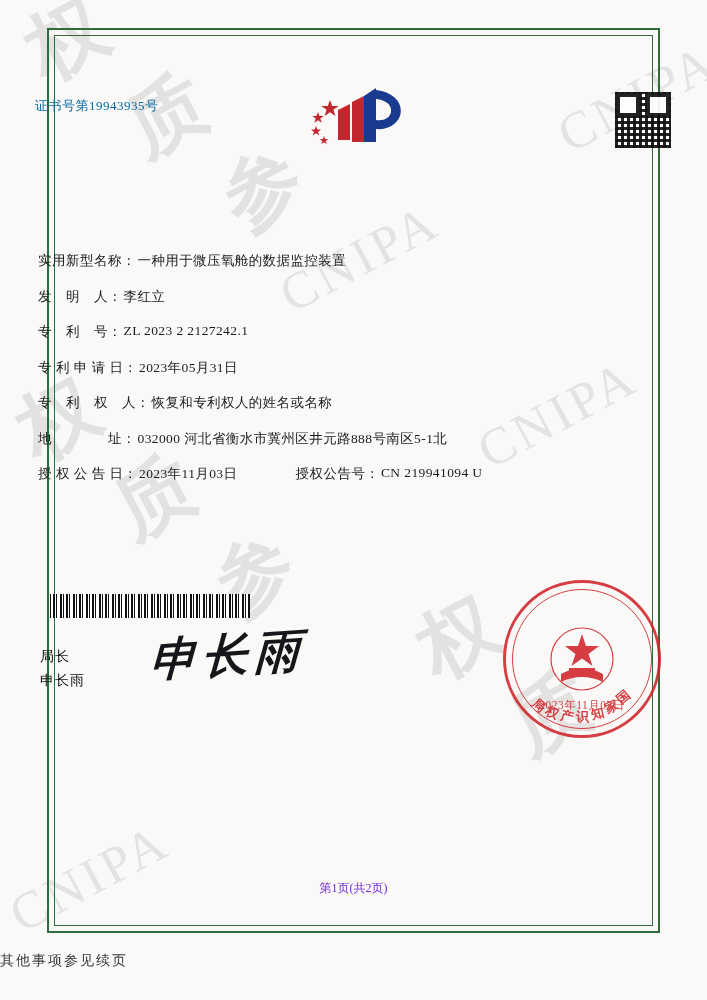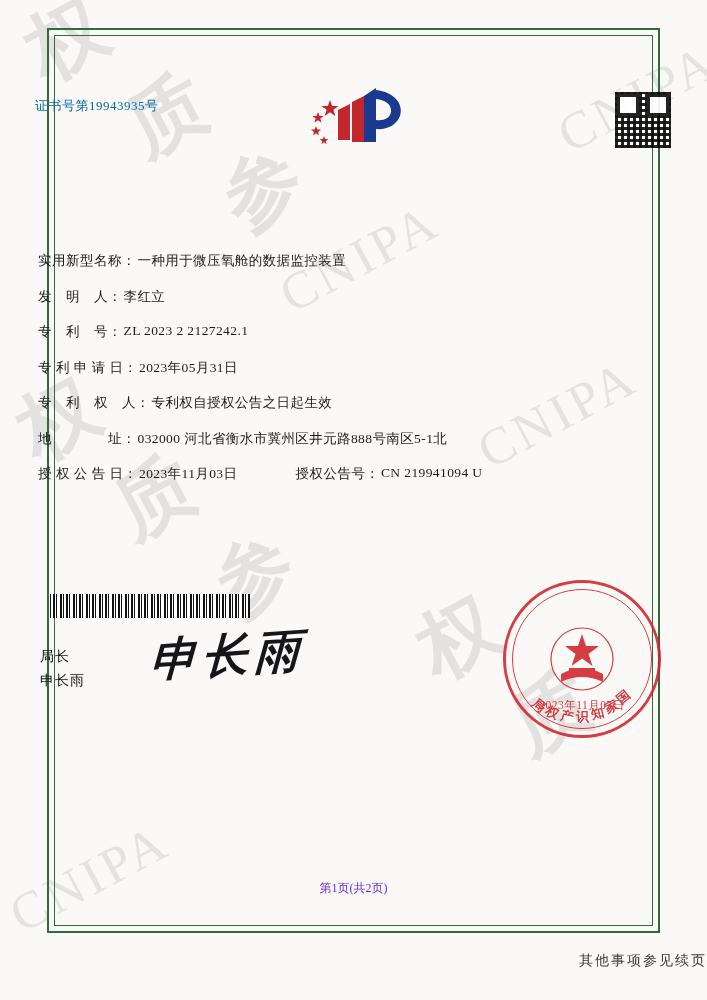--- a/index.html
+++ b/index.html
@@ -252,21 +252,21 @@
     left: 0; right: 0;
     top: 880px;
     text-align: center;
     font-size: 12px;
     color: #6d28d9;
   }
   .footnote {
     position: absolute;
     left: 0; right: 0;
     top: 952px;
-    text-align: right;
+    text-align: left;
     font-size: 14px;
     letter-spacing: 2px;
     color: #3a3a3a;
     z-index: 4;
   }
 </style>
 </head>
 <body>
 
 <div class="watermark-layer" id="wm-layer">
@@ -331,21 +331,21 @@
         <span class="val">ZL 2023 2 2127242.1</span>
       </div>
       <div class="row">
         <span class="lab">专 利 申 请 日</span>
         <span class="colon">：</span>
         <span class="val">2023年05月31日</span>
       </div>
       <div class="row">
         <span class="lab">专　利　权　人</span>
         <span class="colon">：</span>
-        <span class="val">专利权自授权公告之日起生效</span>
+        <span class="val">恢复和专利权人的姓名或名称</span>
       </div>
       <div class="row">
         <span class="lab">地　　　　址</span>
         <span class="colon">：</span>
         <span class="val">032000 河北省衡水市冀州区井元路888号南区5-1北</span>
       </div>
       <div class="row">
         <span class="lab">授 权 公 告 日</span>
         <span class="colon">：</span>
         <span class="val">2023年11月03日</span>

